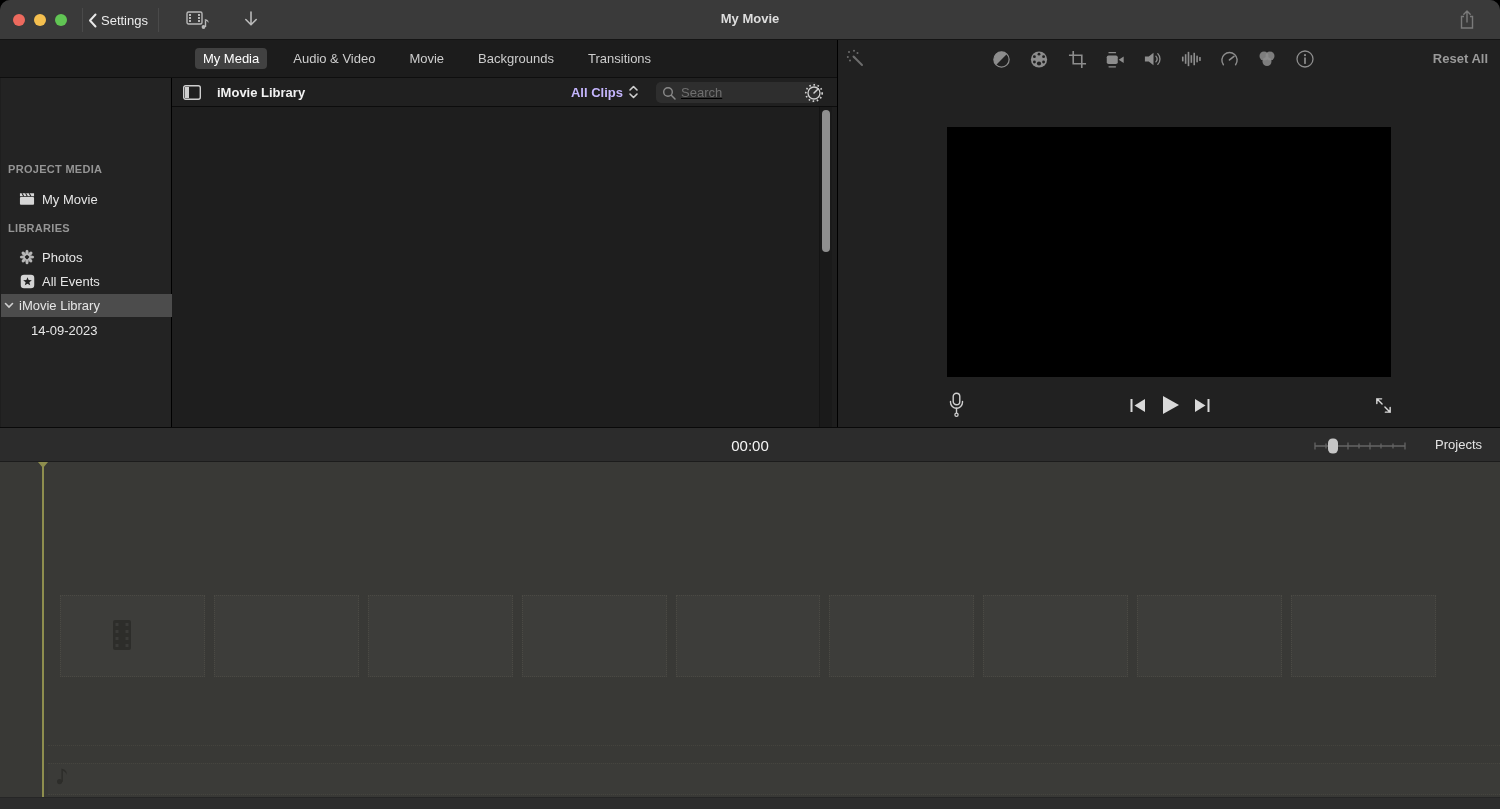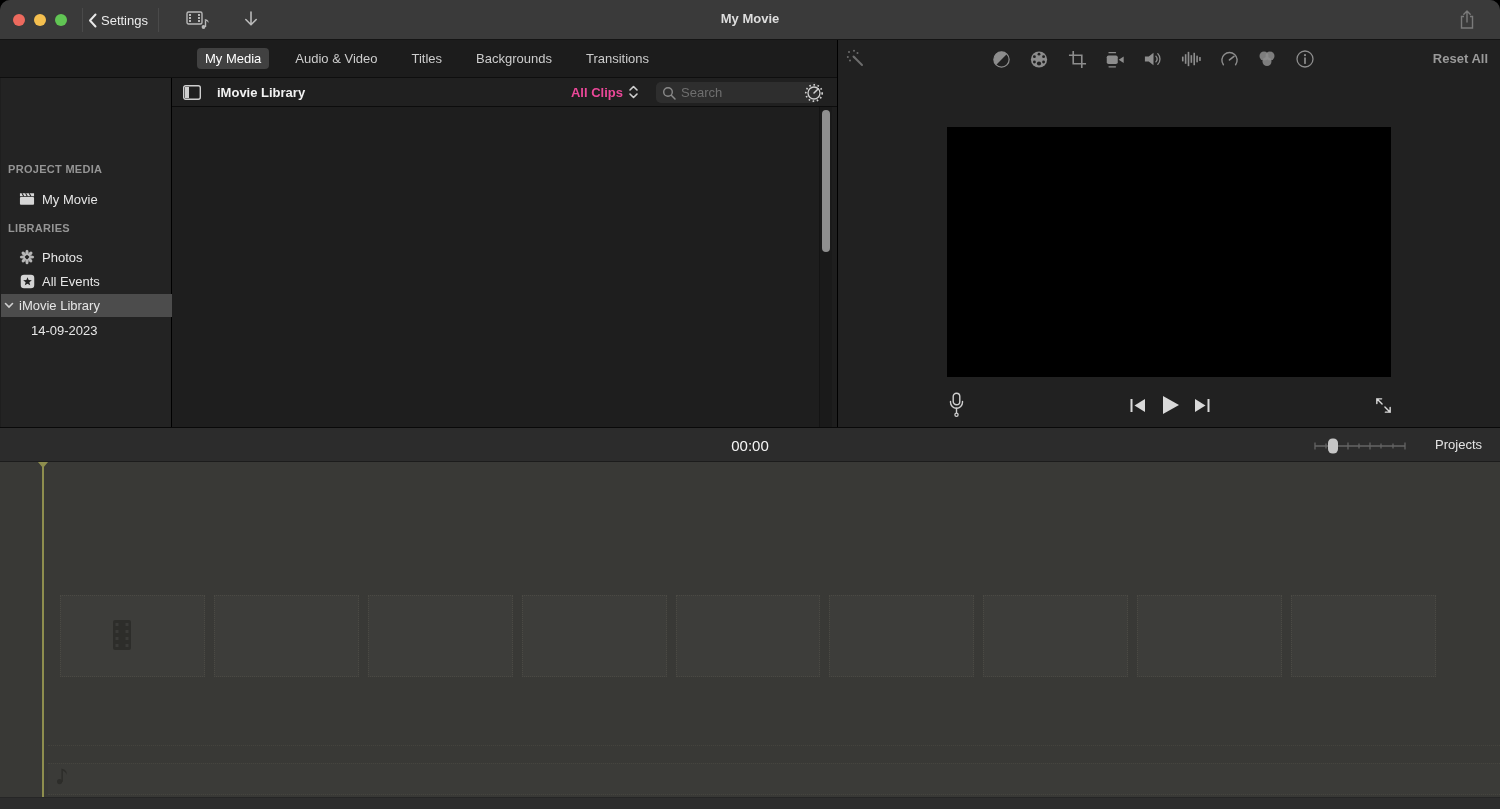--- a/index.html
+++ b/index.html
@@ -28,22 +28,22 @@
   .side-header { position:absolute; left:7px; color:#959595; font-size:11px; font-weight:bold; letter-spacing:.3px; }
   .side-item { position:absolute; left:0; width:171px; height:24px; display:flex; align-items:center; color:#e6e6e6; font-size:13px; }
   .side-item .ic { width:16px; display:flex; justify-content:center; margin-left:18px; margin-right:7px; }
   .side-item.selected { background:#4c4c4c; height:23px; }
 
   
   .browser { position:absolute; left:172px; top:78px; width:665px; height:349px; background:#1e1e1e; }
   .browser-header { position:absolute; left:0; top:0; width:665px; height:29px; background:#202020; border-bottom:1px solid #0c0c0c; }
   .panel-toggle { position:absolute; left:11px; top:7px; }
   .browser-title { position:absolute; left:45px; top:7px; color:#f2f2f2; font-size:13px; font-weight:bold; }
-  .clips-filter { position:absolute; right:198px; top:6px; display:flex; align-items:center; gap:5px; color:#ec4899; font-size:13px; font-weight:bold; }
-  .search-box { position:absolute; left:484px; top:4px; width:162px; height:21px; background:#2e2e2e; border-radius:5px; display:flex; align-items:center; padding:0 6px; gap:5px; }
+  .clips-filter { position:absolute; right:198px; top:6px; display:flex; align-items:center; gap:5px; color:#c4b5fd; font-size:13px; font-weight:bold; }
+  .search-box { position:absolute; left:484px; top:4px; width:162px; height:21px; background:#2e2e2e; border-radius:5px; display:flex; align-items:center; padding:0 6px; gap:5px;text-decoration:underline; }
   .search-box input { flex:1; min-width:0; background:transparent; border:none; outline:none; color:#ddd; font-size:13px; font-family:"Liberation Sans",sans-serif; }
   .search-box input::placeholder { color:#6f6f6f; }
   .clip-settings { position:absolute; right:13px; top:5px; }
   .browser-body { position:absolute; left:0; top:29px; width:665px; height:320px; }
   .import-wrap { position:absolute; left:50%; top:118px; transform:translateX(-50%); text-align:center; }
   .import-btn { width:86px; height:85px; background:#383838; border-radius:10px; display:flex; align-items:center; justify-content:center; margin:0 auto; }
   .import-label { margin-top:13px; color:#e9e9e9; font-size:15px; white-space:nowrap; }
   .scroll-track { position:absolute; right:5px; top:0; width:13px; height:320px; background:#1a1a1a; border-left:1px solid #141414; }
   .scroll-thumb { position:absolute; right:7px; top:3px; width:8px; height:142px; background:#8f8f8f; border-radius:4px; }
 
@@ -131,21 +131,21 @@
       <svg width="18" height="21" viewBox="0 0 18 21">
         <path d="M6 7.5 H3.5 V19 H14.5 V7.5 H12" fill="none" stroke="#909090" stroke-width="1.4"></path>
         <path d="M9 13 V2.5 M5.8 5.2 L9 2 L12.2 5.2" fill="none" stroke="#909090" stroke-width="1.4" stroke-linecap="round" stroke-linejoin="round"></path>
       </svg>
     </span>
   </div>
 
   <div class="tabstrip">
     <span class="tab selected">My Media</span>
     <span class="tab">Audio &amp; Video</span>
-    <span class="tab">Titles</span>
+    <span class="tab">Movie</span>
     <span class="tab">Backgrounds</span>
     <span class="tab">Transitions</span>
   </div>
 
   <div class="sidebar">
     <div class="side-header" style="top:85px">PROJECT MEDIA</div>
 
     <div class="side-item" style="top:109px">
       <span class="ic">
         <svg width="17" height="14" viewBox="0 0 17 14">

